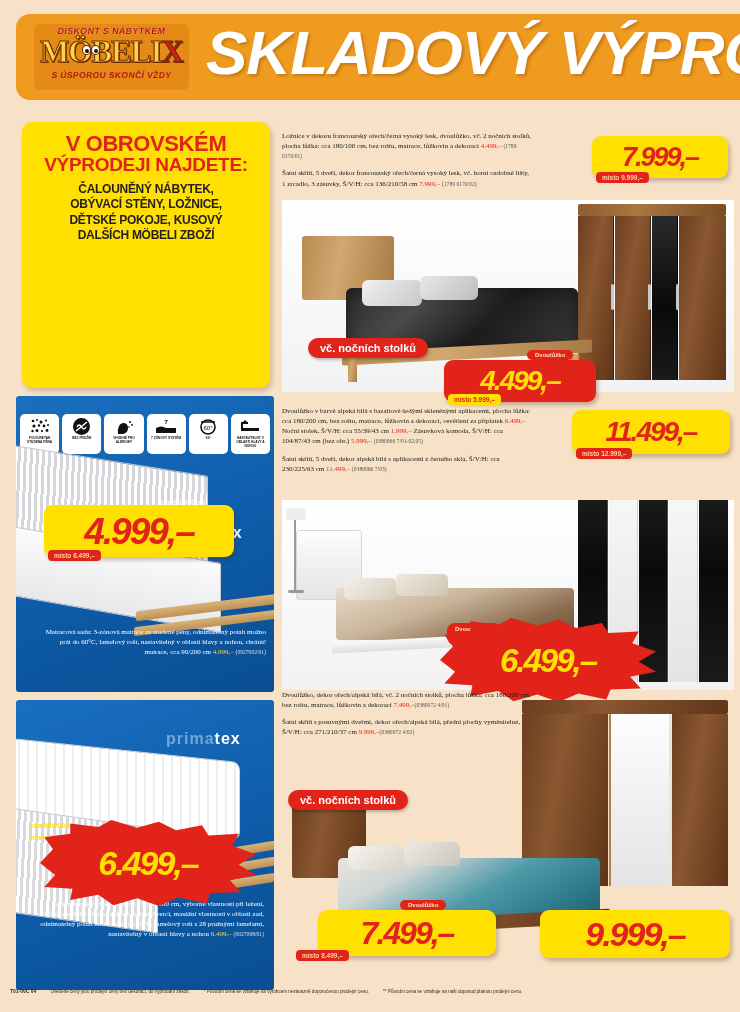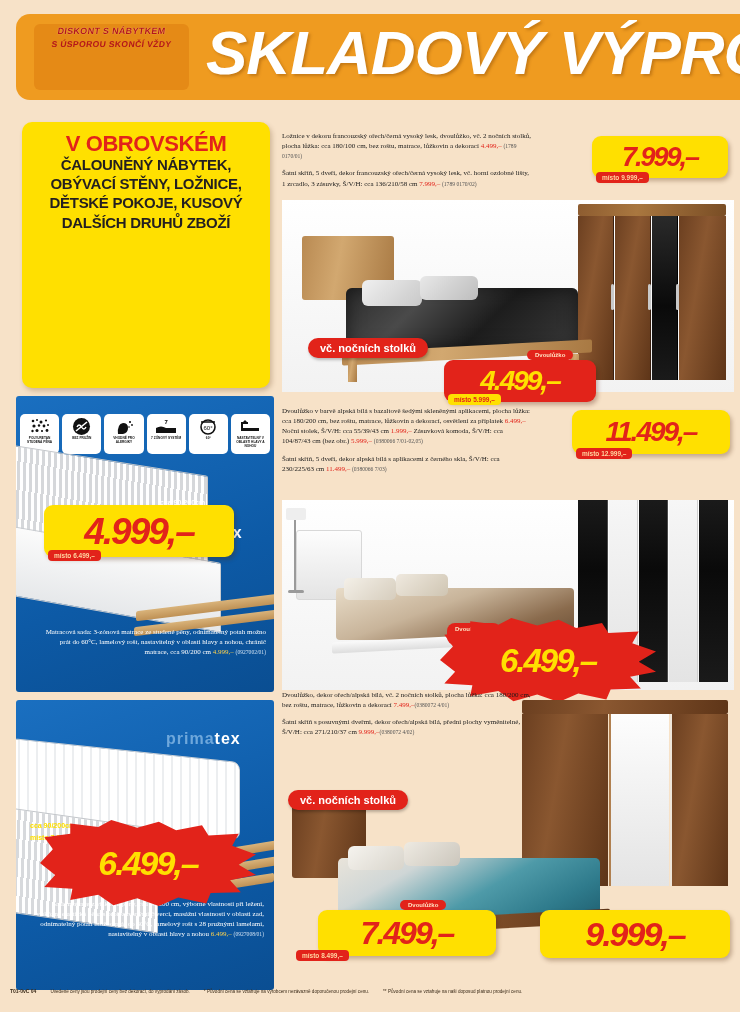--- a/index.html
+++ b/index.html
@@ -63,21 +63,21 @@
 
   
   .yellow-panel {
     position: absolute; left: 22px; top: 122px; width: 248px; height: 266px;
     background: #ffe000; border-radius: 10px;
     box-shadow: 2px 3px 5px rgba(90,50,10,.25);
     padding: 10px 6px 0 6px; text-align: center;
   }
   .yp-head1 { color: #e2231a; font-size: 22px; font-weight: bold; line-height: 1.05; letter-spacing: -.4px;}
   .yp-head2 { color: #e2231a; font-size: 19px; font-weight: bold; line-height: 1.1; letter-spacing: -.3px; margin-bottom: 6px;}
-  .yp-line { color: #231f20; font-size: 15px; font-weight: bold; line-height: 1.28; letter-spacing: -.3px;}
+  .yp-line { color: #231f20; font-size: 12px; font-weight: bold; line-height: 1.28; letter-spacing: -.3px;}
 
   
   .blue-panel {
     position: absolute; background: #1164b4; overflow: hidden;
     border-radius: 3px;
   }
   .bp-top { left: 16px; top: 396px; width: 258px; height: 296px;
             background: linear-gradient(160deg,#1a6fc0 0%,#0d5aa6 60%,#0a4e92 100%); }
   .bp-bottom { left: 16px; top: 700px; width: 258px; height: 290px;
             background: linear-gradient(160deg,#1a6fc0 0%,#0d5aa6 60%,#0a4e92 100%); }
@@ -204,31 +204,36 @@
   .footer .left { font-weight: bold; font-size: 5px; }
 </style>
 </head>
 <body>
 
 <div class="page">
 
   <div class="header-bar">
     <div class="logo-box">
       <div class="logo-top">DISKONT S NÁBYTKEM</div>
+      <div class="logo-main">
+        <div class="logo-eyes"><i></i><i></i></div>
+        <span>MÖBELI</span><span class="x">X</span>
+      </div>
       <div class="logo-bottom">S ÚSPOROU SKONČÍ VŽDY</div>
     </div>
     <div class="header-title">SKLADOVÝ VÝPRO</div>
   </div>
 
   <div class="yellow-panel">
     <div class="yp-head1">V OBROVSKÉM</div>
+    <div class="yp-head2">VÝPRODEJI NAJDETE:</div>
     <div class="yp-line">ČALOUNĚNÝ NÁBYTEK,</div>
     <div class="yp-line">OBÝVACÍ STĚNY, LOŽNICE,</div>
     <div class="yp-line">DĚTSKÉ POKOJE, KUSOVÝ</div>
-    <div class="yp-line">DALŠÍCH DRUHŮ ZBOŽÍ</div>
+    <div class="yp-line">DALŠÍCH MÖBELI ZBOŽÍ</div>
   </div>
 
   <div class="blue-panel bp-top">
 
     <div class="icon-strip">
       <div class="ic">
         <div class="glyph">
             <svg width="20" height="16" viewBox="0 0 20 16">
               <g fill="#111">
           <circle cx="3" cy="3" r="1.3"></circle>

